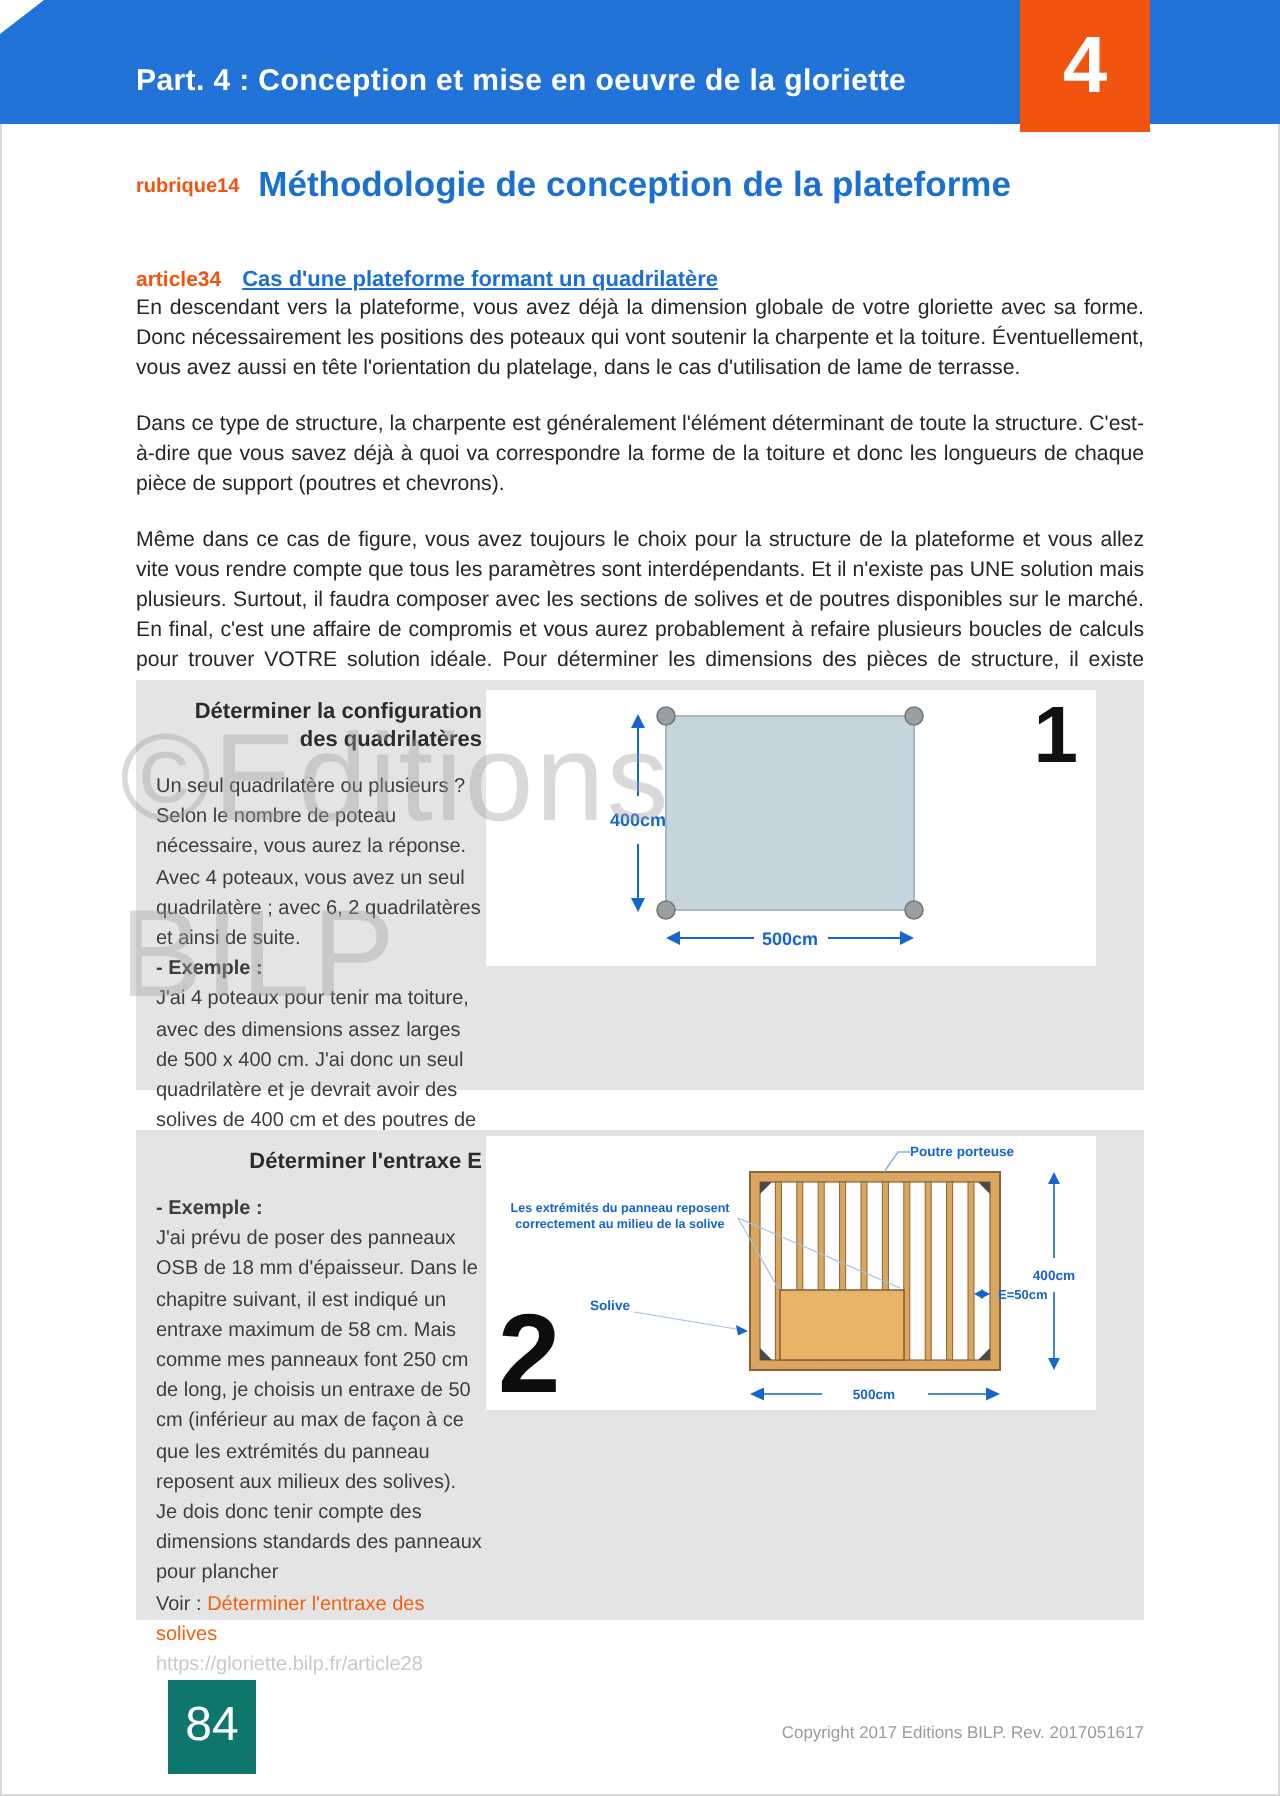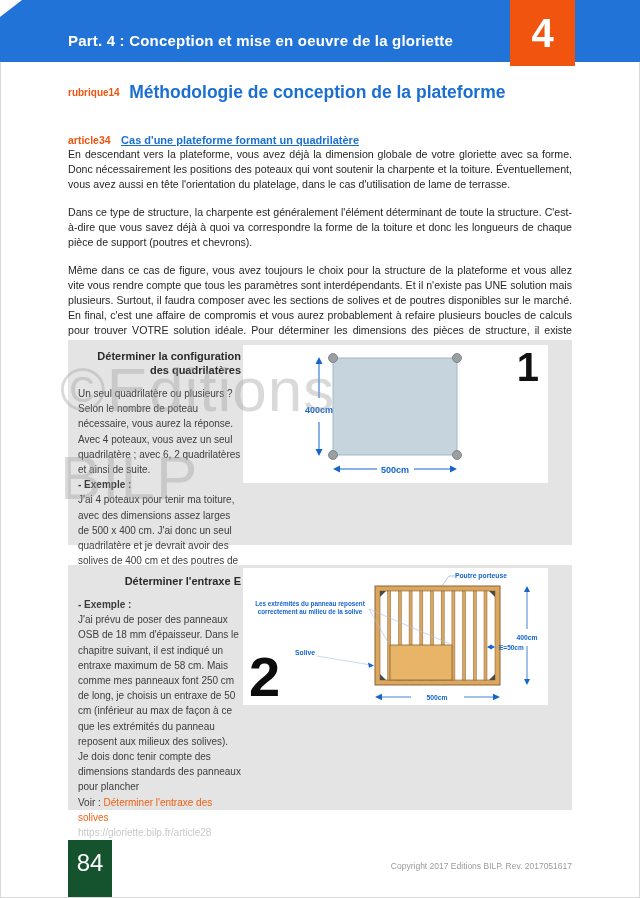--- a/index.html
+++ b/index.html
@@ -48,22 +48,22 @@
   .panel1 { top:5px; height:138px; }
   .panel2 { top:3px; height:137px; }
   .panel svg { display:block; width:100%; height:100%; }
 
   
   .watermark { position:absolute; left:60px; top:346px; z-index:40; pointer-events:none;
                color:#9e9e9e; opacity:.38; font-weight:normal; font-size:62px; line-height:88px;
                letter-spacing:1px; }
 
   
-  .page-num-box { position:absolute; left:68px; top:840px; width:44px; height:57px;
-                  background:#14532d; color:#ffffff; font-size:24px;
+  .page-num-box { position:absolute; left:84px; top:840px; width:44px; height:47px;
+                  background:#0f766e; color:#ffffff; font-size:24px;
                   display:flex; justify-content:center; padding-top:9px; }
   .copyright { position:absolute; right:68px; top:861px; color:#9b9b9b; font-size:8.5px; }
 
   .dimtxt { font-weight:bold; fill:#1565cc; }
 </style>
 </head>
 <body>
 
 <div class="page">
 

